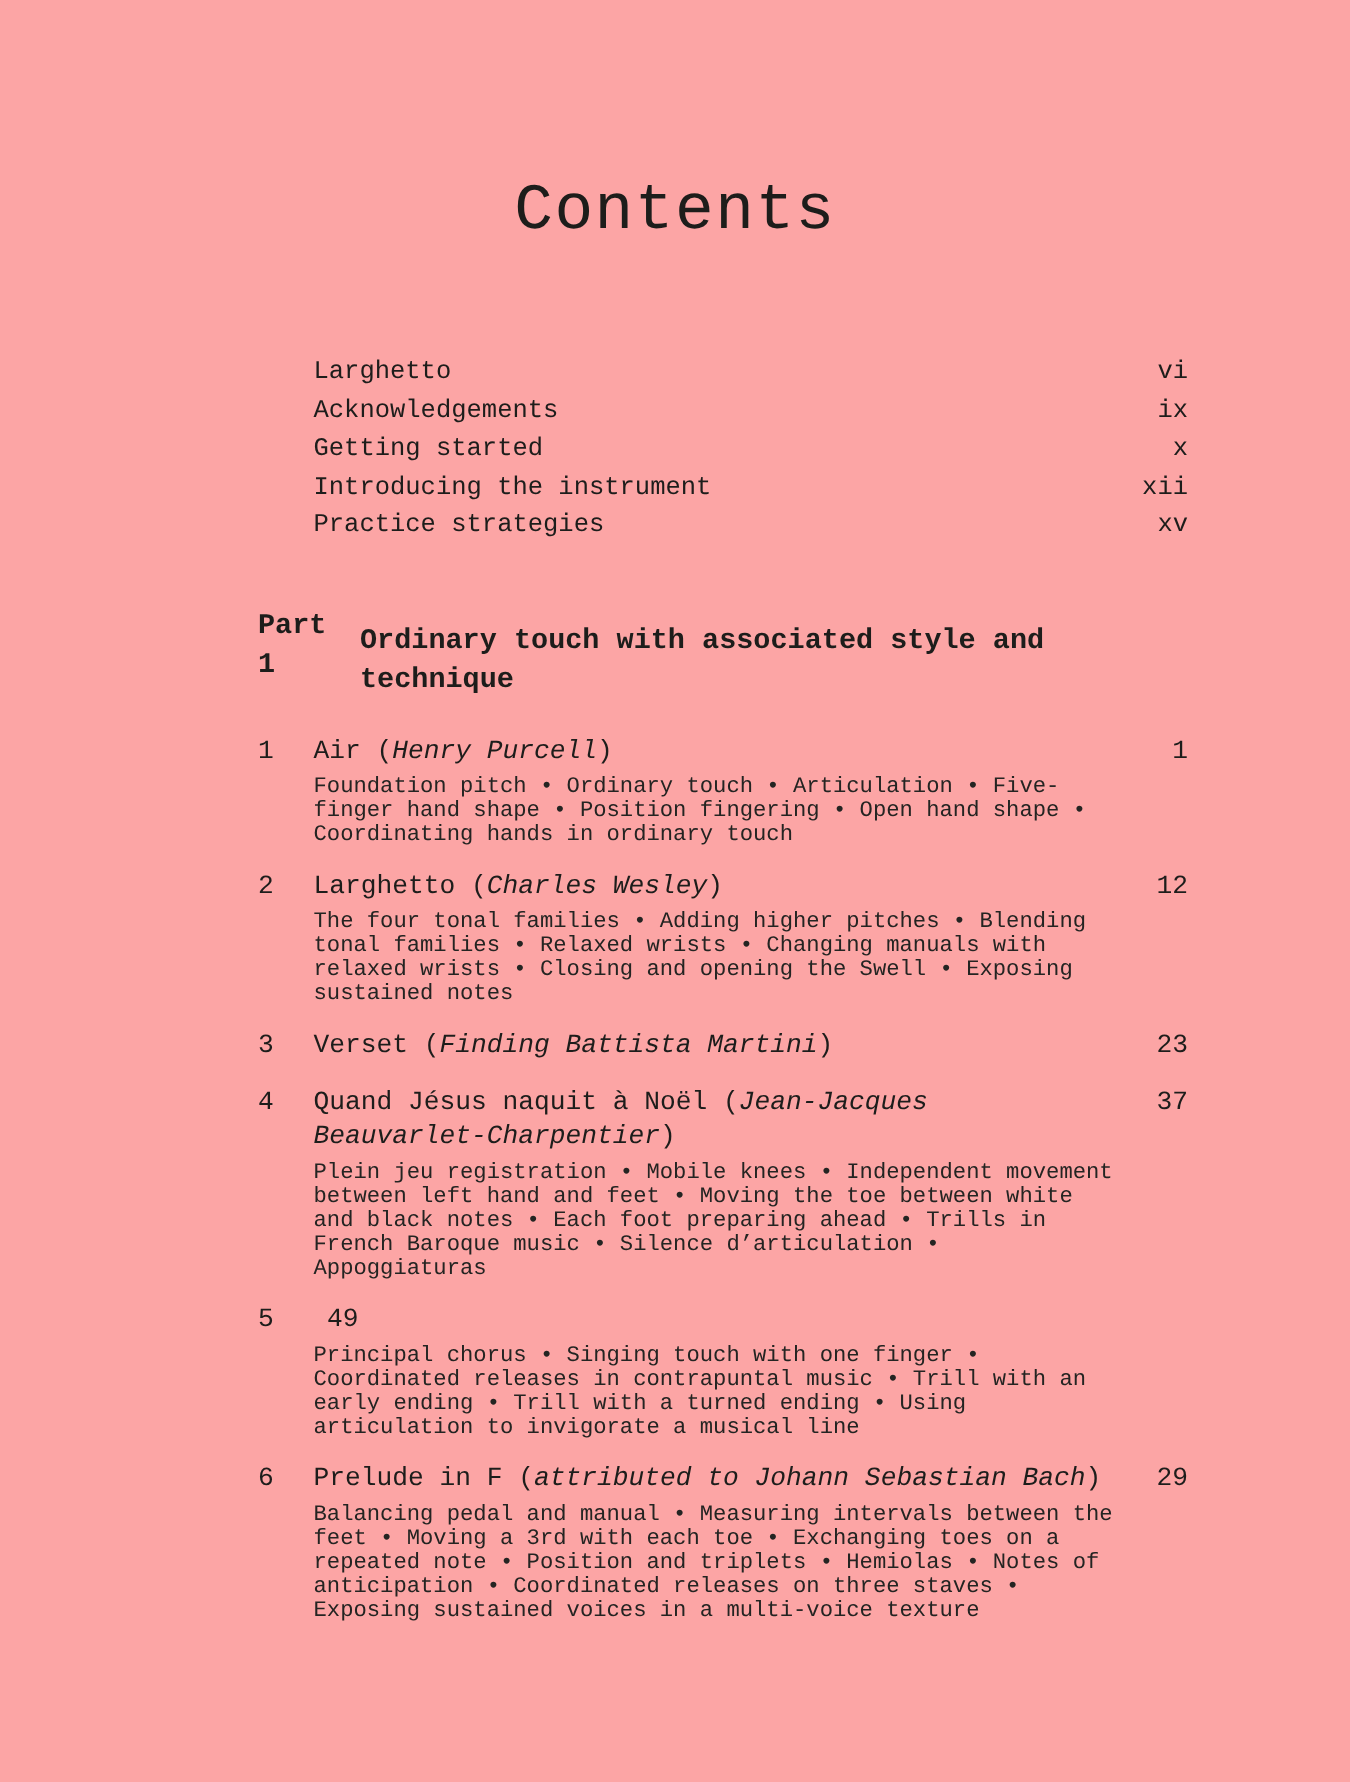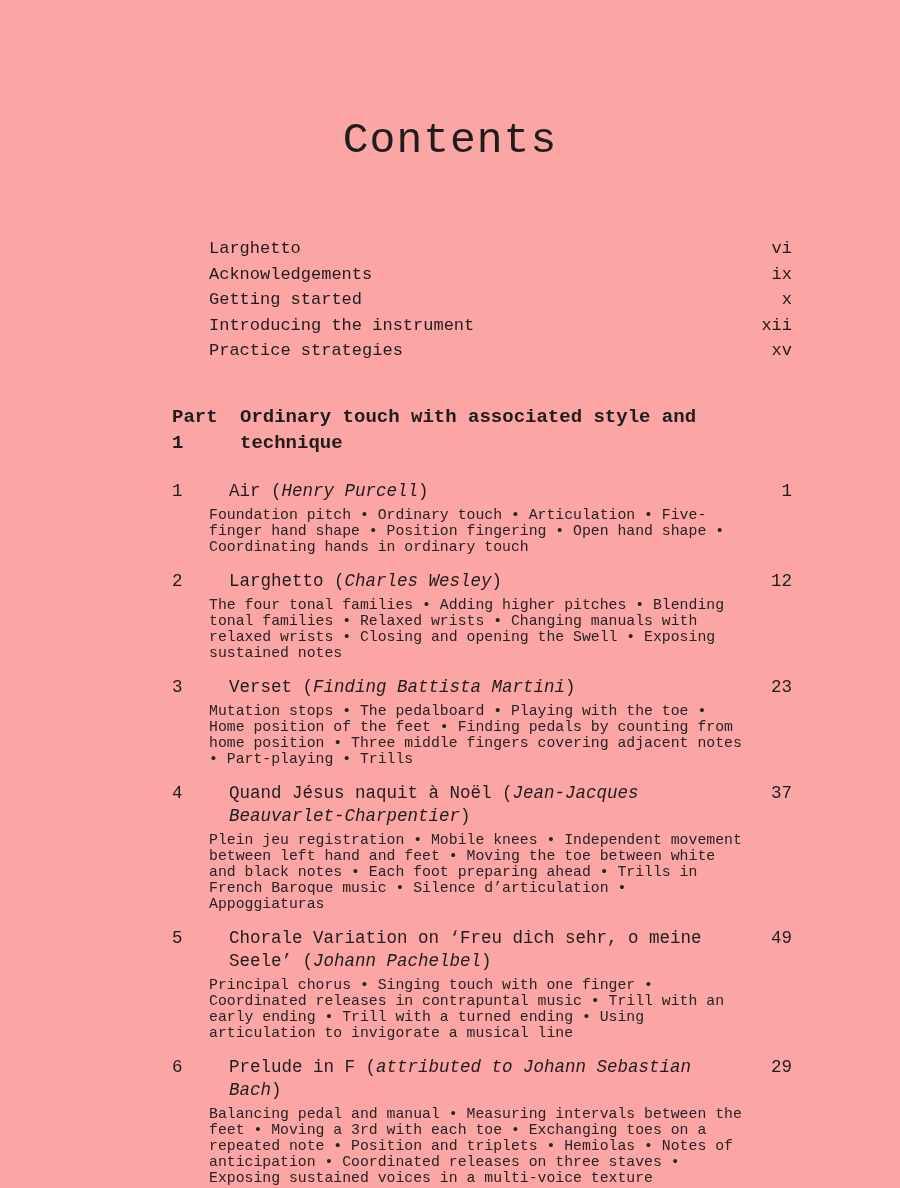--- a/index.html
+++ b/index.html
@@ -38,33 +38,33 @@
   .fm-page { text-align: right; margin-left: 20px; }
 
   .part-heading {
     margin: 40px 108px 0 172px;
     font-size: 19px;
     line-height: 26px;
     font-weight: 700;
     display: flex;
   }
   .part-number { width: 68px; flex: 0 0 auto; }
-  .part-title { flex: 1; }
+  .part-title { flex: 1; margin-top: 10px; }
 
   .chapters {
     margin: 24px 108px 0 172px;
   }
   .chapter { margin-bottom: 15px; }
   .ch-head {
     display: flex;
     font-size: 17.5px;
     line-height: 23px;
   }
   .ch-num { width: 37px; flex: 0 0 auto; }
-  .ch-title { flex: 1; padding-right: 18px; margin-left: 20px; }
+  .ch-title { flex: 1; padding-right: 18px; }
   .ch-title i { font-style: italic; }
   .ch-page { flex: 0 0 auto; min-width: 30px; text-align: right; }
   .ch-topics {
     margin: 4px 0 0 37px;
     width: 540px;
     font-size: 14.8px;
     line-height: 16px;
     color: #242422;
   }
 </style>
@@ -119,34 +119,32 @@
           <span class="ch-page">12</span>
         </div>
         <div class="ch-topics">The four tonal families • Adding higher pitches • Blending tonal families • Relaxed wrists • Changing manuals with relaxed wrists • Closing and opening the Swell • Exposing sustained notes</div>
       </div>
       <div class="chapter">
         <div class="ch-head">
           <span class="ch-num">3</span>
           <span class="ch-title"><span>Verset</span> (<i>Finding Battista Martini</i>)</span>
           <span class="ch-page">23</span>
         </div>
-        <div class="ch-topics">Mutation stops • The pedalboard • Playing with the toe • Home position of the feet • Finding pedals by counting from home position • Three middle fingers covering adjacent notes • Part-playing • Trills</div>
       </div>
       <div class="chapter">
         <div class="ch-head">
           <span class="ch-num">4</span>
           <span class="ch-title"><span>Quand Jésus naquit à Noël</span> (<i>Jean-Jacques Beauvarlet-Charpentier</i>)</span>
           <span class="ch-page">37</span>
         </div>
         <div class="ch-topics">Plein jeu registration • Mobile knees • Independent movement between left hand and feet • Moving the toe between white and black notes • Each foot preparing ahead • Trills in French Baroque music • Silence d’articulation • Appoggiaturas</div>
       </div>
       <div class="chapter">
         <div class="ch-head">
           <span class="ch-num">5</span>
-          <span class="ch-title"><span>Chorale Variation on ‘Freu dich sehr, o meine Seele’</span> (<i>Johann Pachelbel</i>)</span>
           <span class="ch-page">49</span>
         </div>
         <div class="ch-topics">Principal chorus • Singing touch with one finger • Coordinated releases in contrapuntal music • Trill with an early ending • Trill with a turned ending • Using articulation to invigorate a musical line</div>
       </div>
       <div class="chapter">
         <div class="ch-head">
           <span class="ch-num">6</span>
           <span class="ch-title"><span>Prelude in F</span> (<i>attributed to Johann Sebastian Bach</i>)</span>
           <span class="ch-page">29</span>
         </div>

